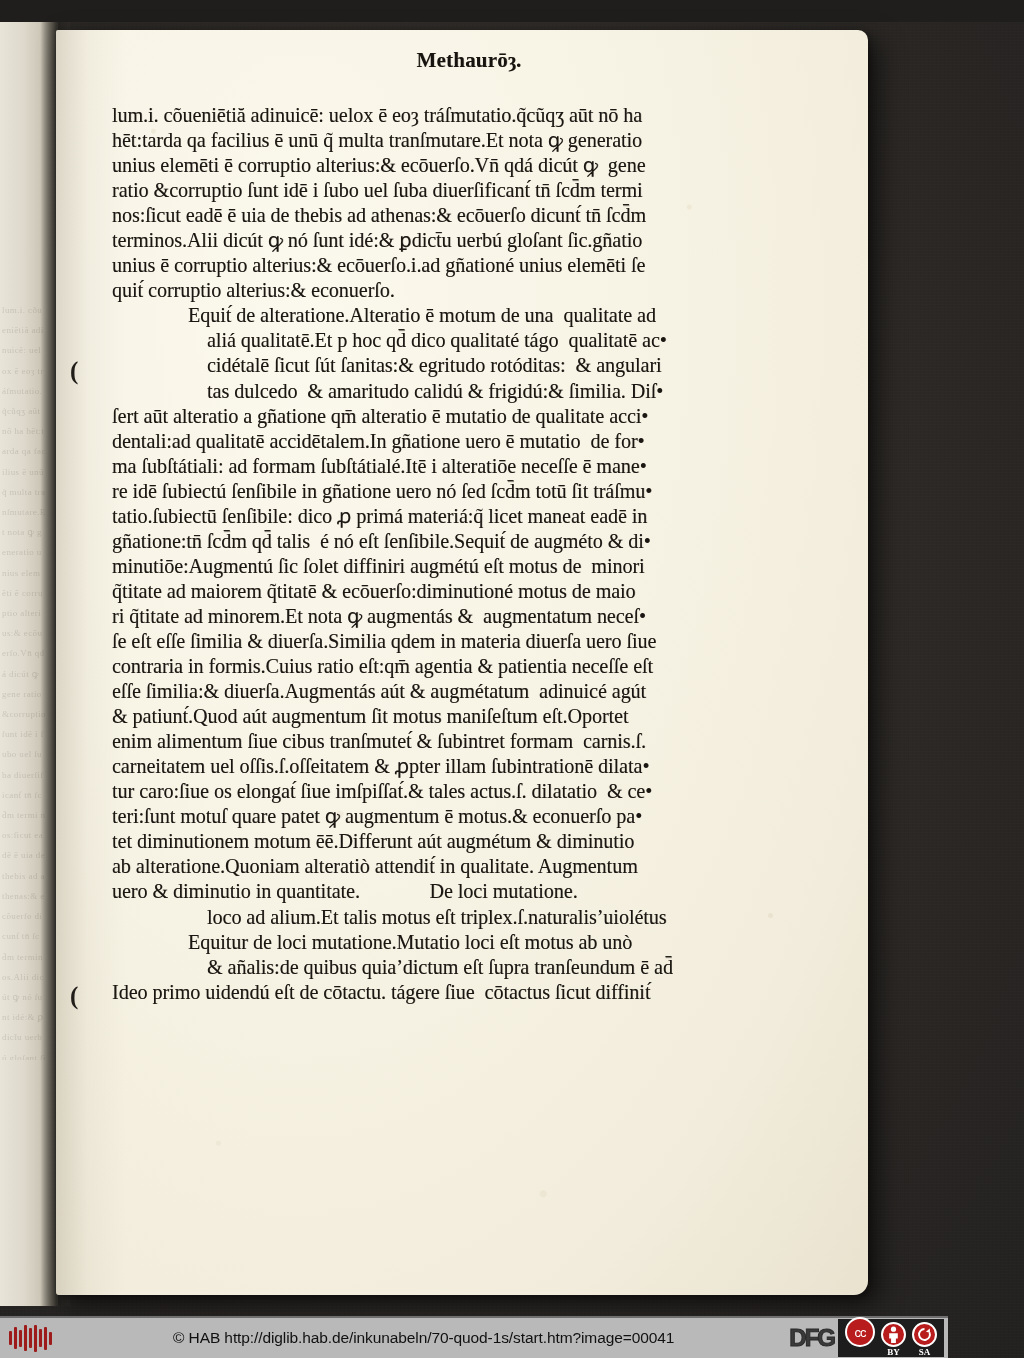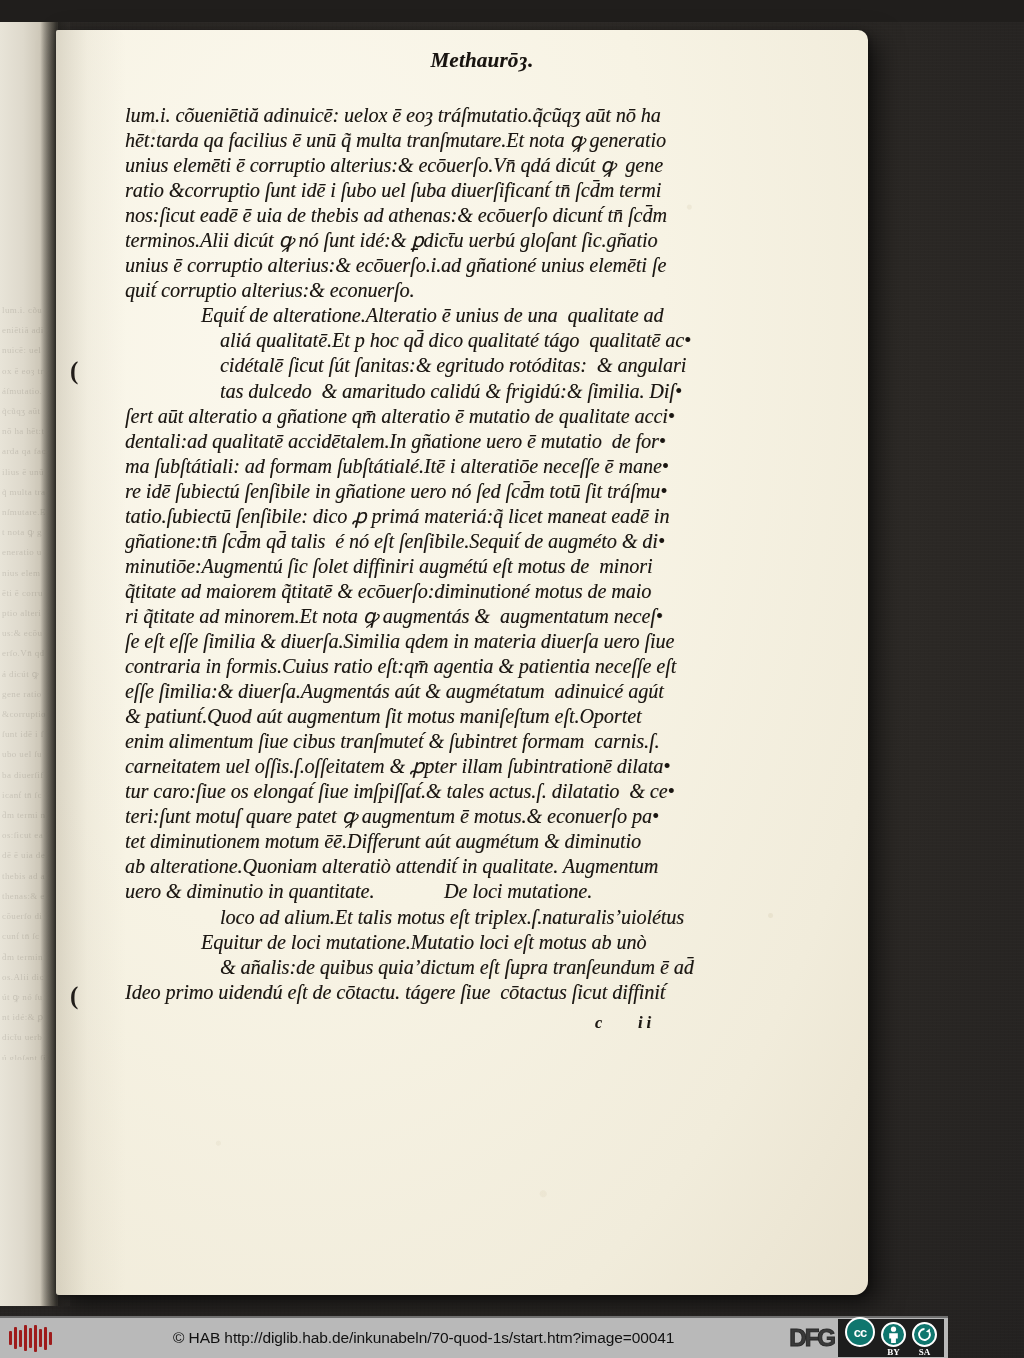--- a/index.html
+++ b/index.html
@@ -96,24 +96,23 @@
     content:"";
     position:absolute; left:0; top:0; bottom:0; width:70px;
     border-radius: inherit;
     background: linear-gradient(90deg, rgba(120,108,86,.22) 0%, rgba(120,108,86,.06) 45%, rgba(0,0,0,0) 100%);
     pointer-events:none;
   }
 
   
   #textblock {
     position: absolute;
-    left: 69px; top: 18px;
+    left: 56px; top: 18px;
     width: 700px;
     color: #1b1713;
-    font-style: italic;
   }
 
   .running-head {
     text-align: center;
     font-size: 21px;
     letter-spacing: .2px;
     margin: 0 0 30px 0;
     padding-left: 14px;
     font-weight: 600;
     color:#17130f;
@@ -185,23 +184,23 @@
     display:flex; align-items:center;
     background:#1d1d1d;
     height:38px;
     padding:0 4px;
     margin-right:4px;
     flex:0 0 auto;
   }
   .cc-group { display:flex; align-items:flex-end; height:100%; }
   .cc-circle {
     width:26px;height:26px;border-radius:50%;
-    background:#0f766e;border:2.5px solid #fff;
+    background:#b91c1c;border:2.5px solid #fff;
     display:flex;align-items:center;justify-content:center;
-    color:#fff;font-family:"Liberation Sans",sans-serif;font-weight:bold;
+    color:#fff;font-family:"Liberation Sans",sans-serif;font-weight:normal;
     margin:3px 3px 0 3px;
   }
   .cc-circle.big { width:30px;height:30px;font-size:13px;letter-spacing:-1px; }
   .cc-circle.sm  { width:25px;height:25px;font-size:14px; }
   .cc-col { display:flex; flex-direction:column; align-items:center; }
   .cc-lbl { color:#fff; font-family:Liberation Serif, serif; font-size:9px; font-weight:bold; line-height:10px; }
 </style>
 </head>
 <body>
 
@@ -223,21 +222,21 @@
       <div class="running-head">Methaurōȝ.</div>
       <div class="lines" id="lines">
           <div class="ln">lum.i. cõueniētiă adinuicē: uelox ē eoȝ tráſmutatio.q̃cũqʒ aūt nō ha</div>
           <div class="ln">hēt:tarda qa facilius ē unū q̃ multa tranſmutare.Et nota ꝙ generatio</div>
           <div class="ln">unius elemēti ē corruptio alterius:&amp; ecōuerſo.Vn̄ qdá dicút ꝙ  gene</div>
           <div class="ln">ratio &amp;corruptio ſunt idē i ſubo uel ſuba diuerſificant́ tn̄ ſcd̄m termi</div>
           <div class="ln">nos:ſicut eadē ē uia de thebis ad athenas:&amp; ecōuerſo dicunt́ tn̄ ſcd̄m</div>
           <div class="ln">terminos.Alii dicút ꝙ nó ſunt idé:&amp; ꝑdict̄u uerbú gloſant ſic.gñatio</div>
           <div class="ln">unius ē corruptio alterius:&amp; ecōuerſo.i.ad gñationé unius elemēti ſe</div>
           <div class="ln">quit́ corruptio alterius:&amp; econuerſo.</div>
-          <div class="ln indent">Equit́ de alteratione.Alteratio ē unius de una  qualitate ad</div>
+          <div class="ln indent">Equit́ de alteratione.Alteratio ē motum de una  qualitate ad</div>
           <div class="ln indent2">aliá qualitatē.Et p hoc qd̄ dico qualitaté tágo  qualitatē ac•</div>
           <div class="ln indent2">cidétalē ſicut ſút ſanitas:&amp; egritudo rotóditas:  &amp; angulari</div>
           <div class="ln indent2">tas dulcedo  &amp; amaritudo calidú &amp; frigidú:&amp; ſimilia. Diſ•</div>
           <div class="ln">ſert aūt alteratio a gñatione qm̄ alteratio ē mutatio de qualitate acci•</div>
           <div class="ln">dentali:ad qualitatē accidētalem.In gñatione uero ē mutatio  de for•</div>
           <div class="ln">ma ſubſtátiali: ad formam ſubſtátialé.Itē i alteratiōe neceſſe ē mane•</div>
           <div class="ln">re idē ſubiectú ſenſibile in gñatione uero nó ſed ſcd̄m totū ſit tráſmu•</div>
           <div class="ln">tatio.ſubiectū ſenſibile: dico ꝓ primá materiá:q̃ licet maneat eadē in</div>
           <div class="ln">gñatione:tn̄ ſcd̄m qd̄ talis  é nó eſt ſenſibile.Sequit́ de augméto &amp; di•</div>
           <div class="ln">minutiōe:Augmentú ſic ſolet diffiniri augmétú eſt motus de  minori</div>
@@ -252,21 +251,20 @@
           <div class="ln">tur caro:ſiue os elongat́ ſiue imſpiſſat́.&amp; tales actus.ſ. dilatatio  &amp; ce•</div>
           <div class="ln">teri:ſunt motuſ quare patet ꝙ augmentum ē motus.&amp; econuerſo pa•</div>
           <div class="ln">tet diminutionem motum ēē.Differunt aút augmétum &amp; diminutio</div>
           <div class="ln">ab alteratione.Quoniam alteratiò attendit́ in qualitate. Augmentum</div>
           <div class="ln">uero &amp; diminutio in quantitate.              De loci mutatione.</div>
           <div class="ln indent2">loco ad alium.Et talis motus eſt triplex.ſ.naturalis’uiolétus</div>
           <div class="ln indent">Equitur de loci mutatione.Mutatio loci eſt motus ab unò</div>
           <div class="ln indent2">&amp; añalis:de quibus quia’dictum eſt ſupra tranſeundum ē ad̄</div>
           <div class="ln">Ideo primo uidendú eſt de cōtactu. tágere ſiue  cōtactus ſicut diffinit́</div>
         </div>
-      <div class="ln sig">c    ii</div>
     </div>
   </div>
 
   <div id="footer">
     <div id="hab-logo">
       <span class="bar" style="height:14px"></span>
       <span class="bar" style="height:22px"></span>
       <span class="bar" style="height:17px"></span>
       <span class="bar" style="height:26px"></span>
       <span class="bar" style="height:20px"></span>

